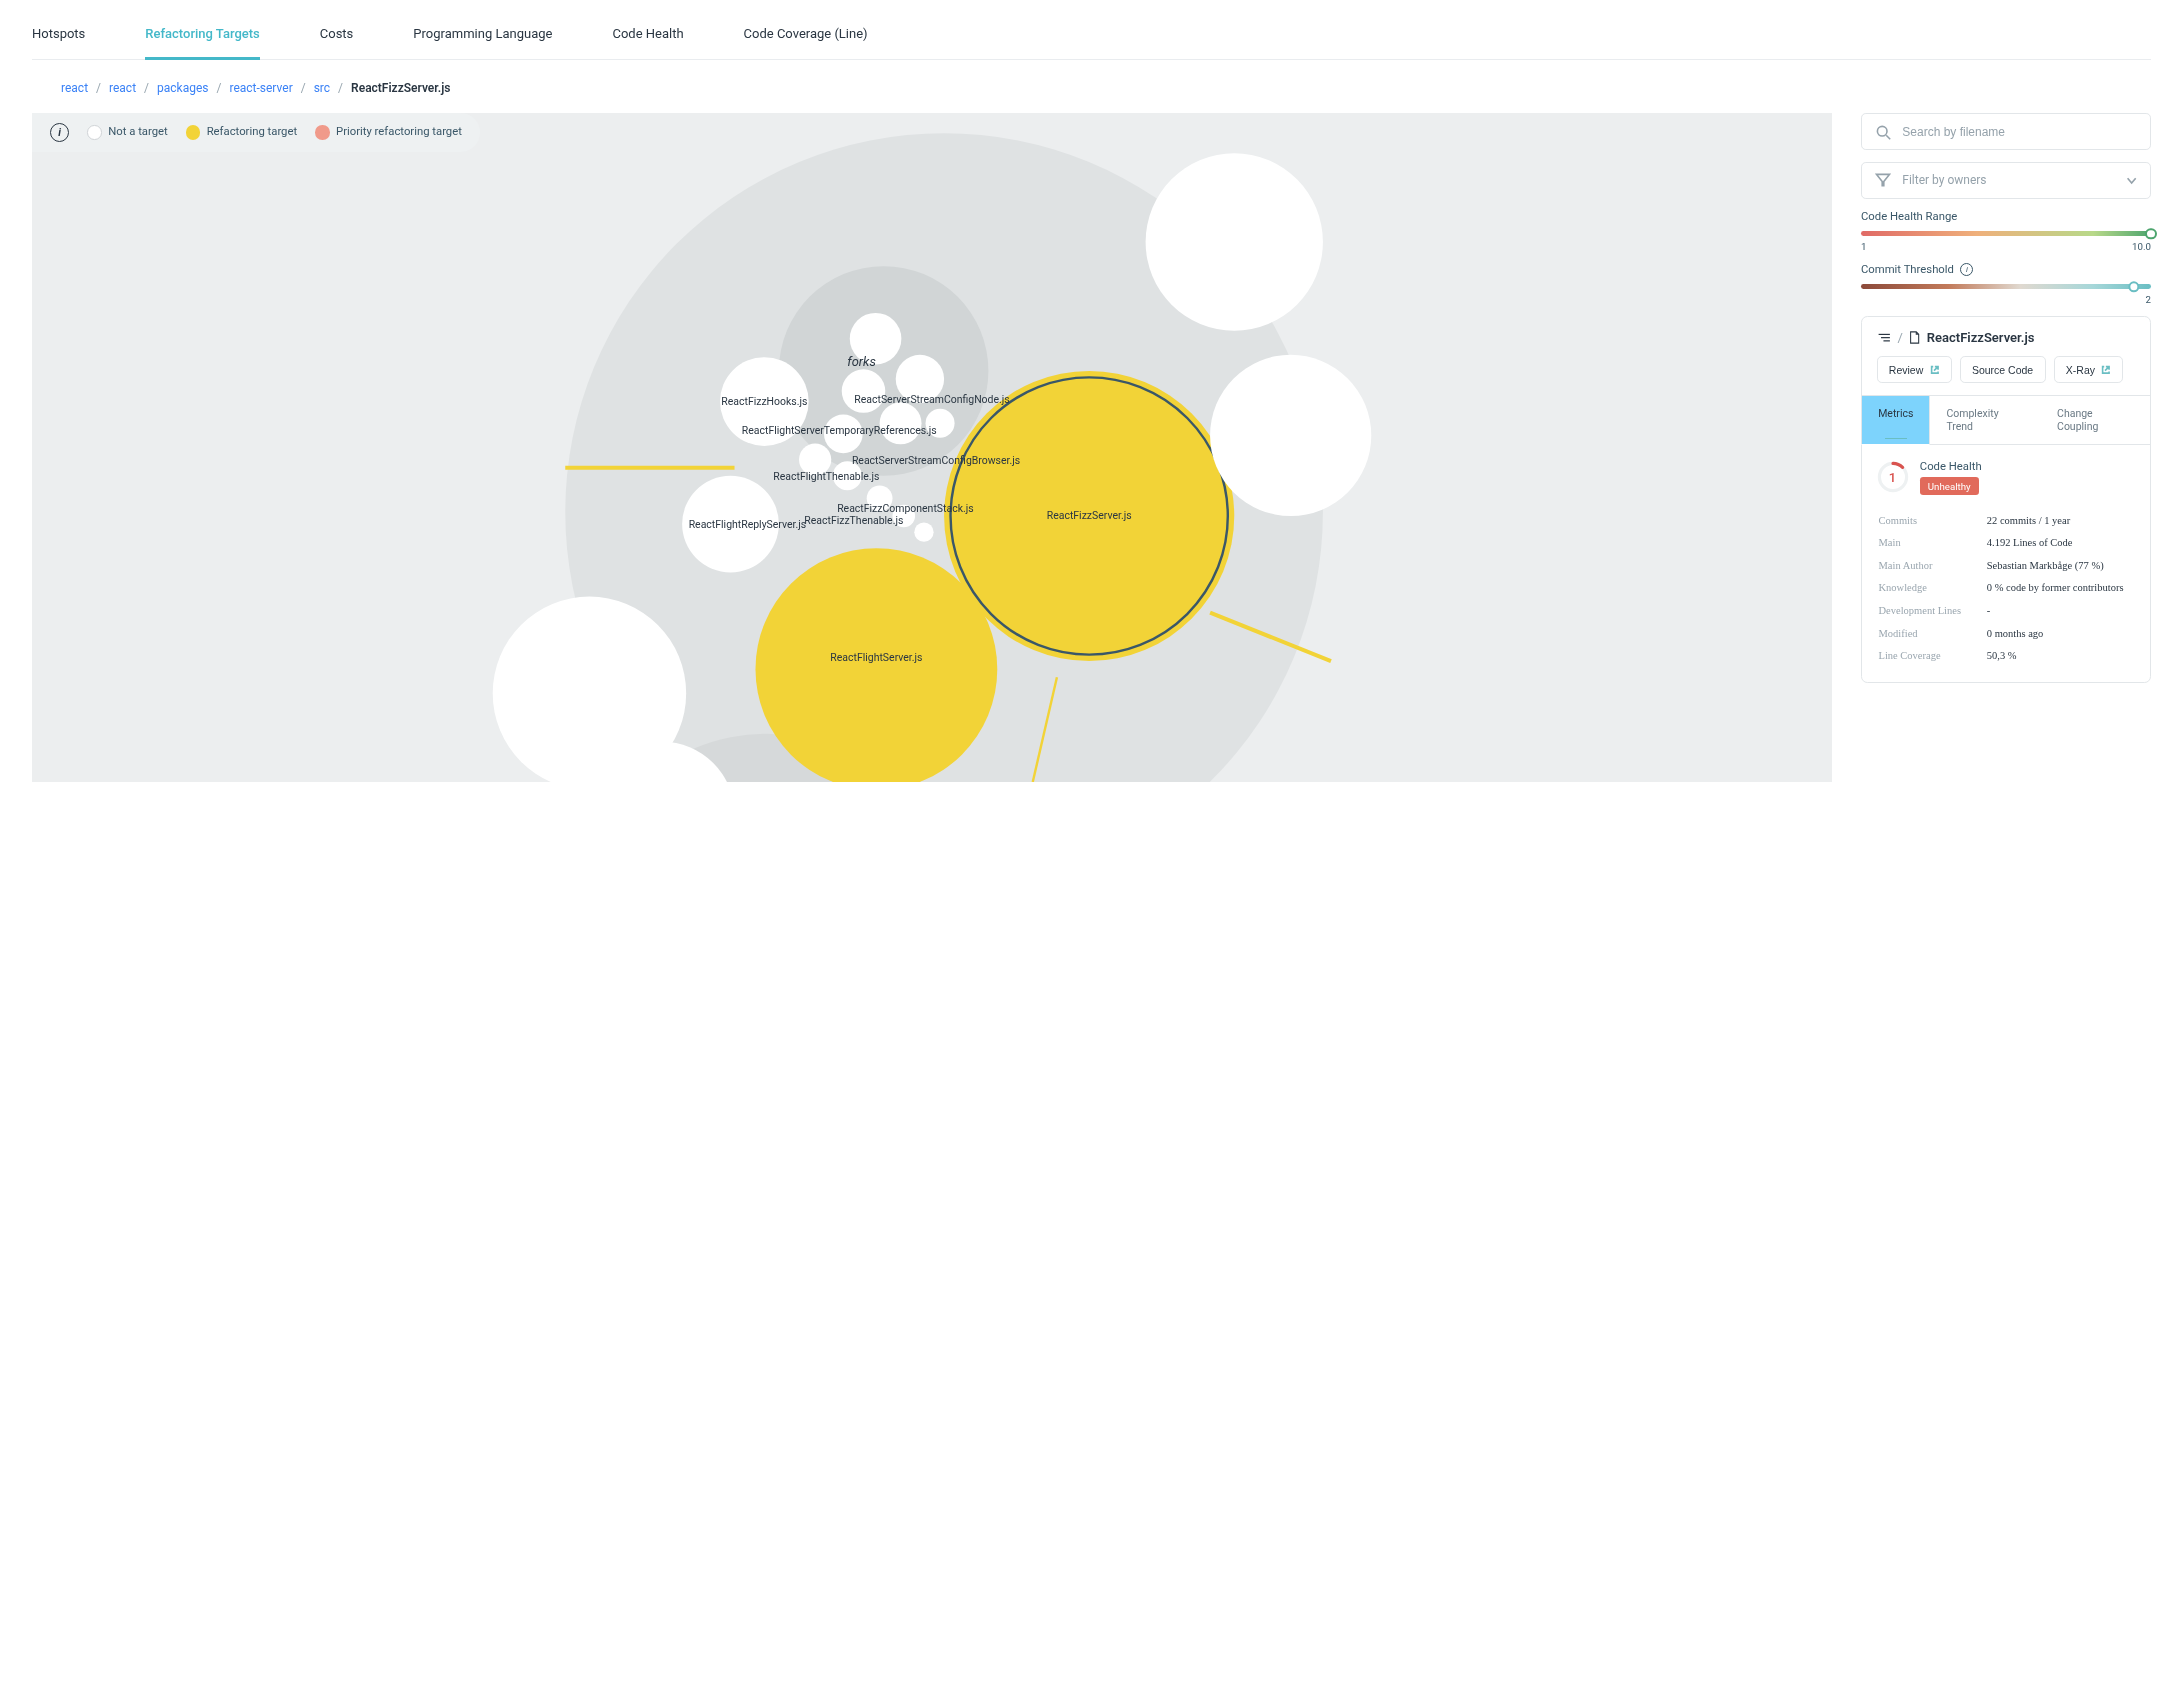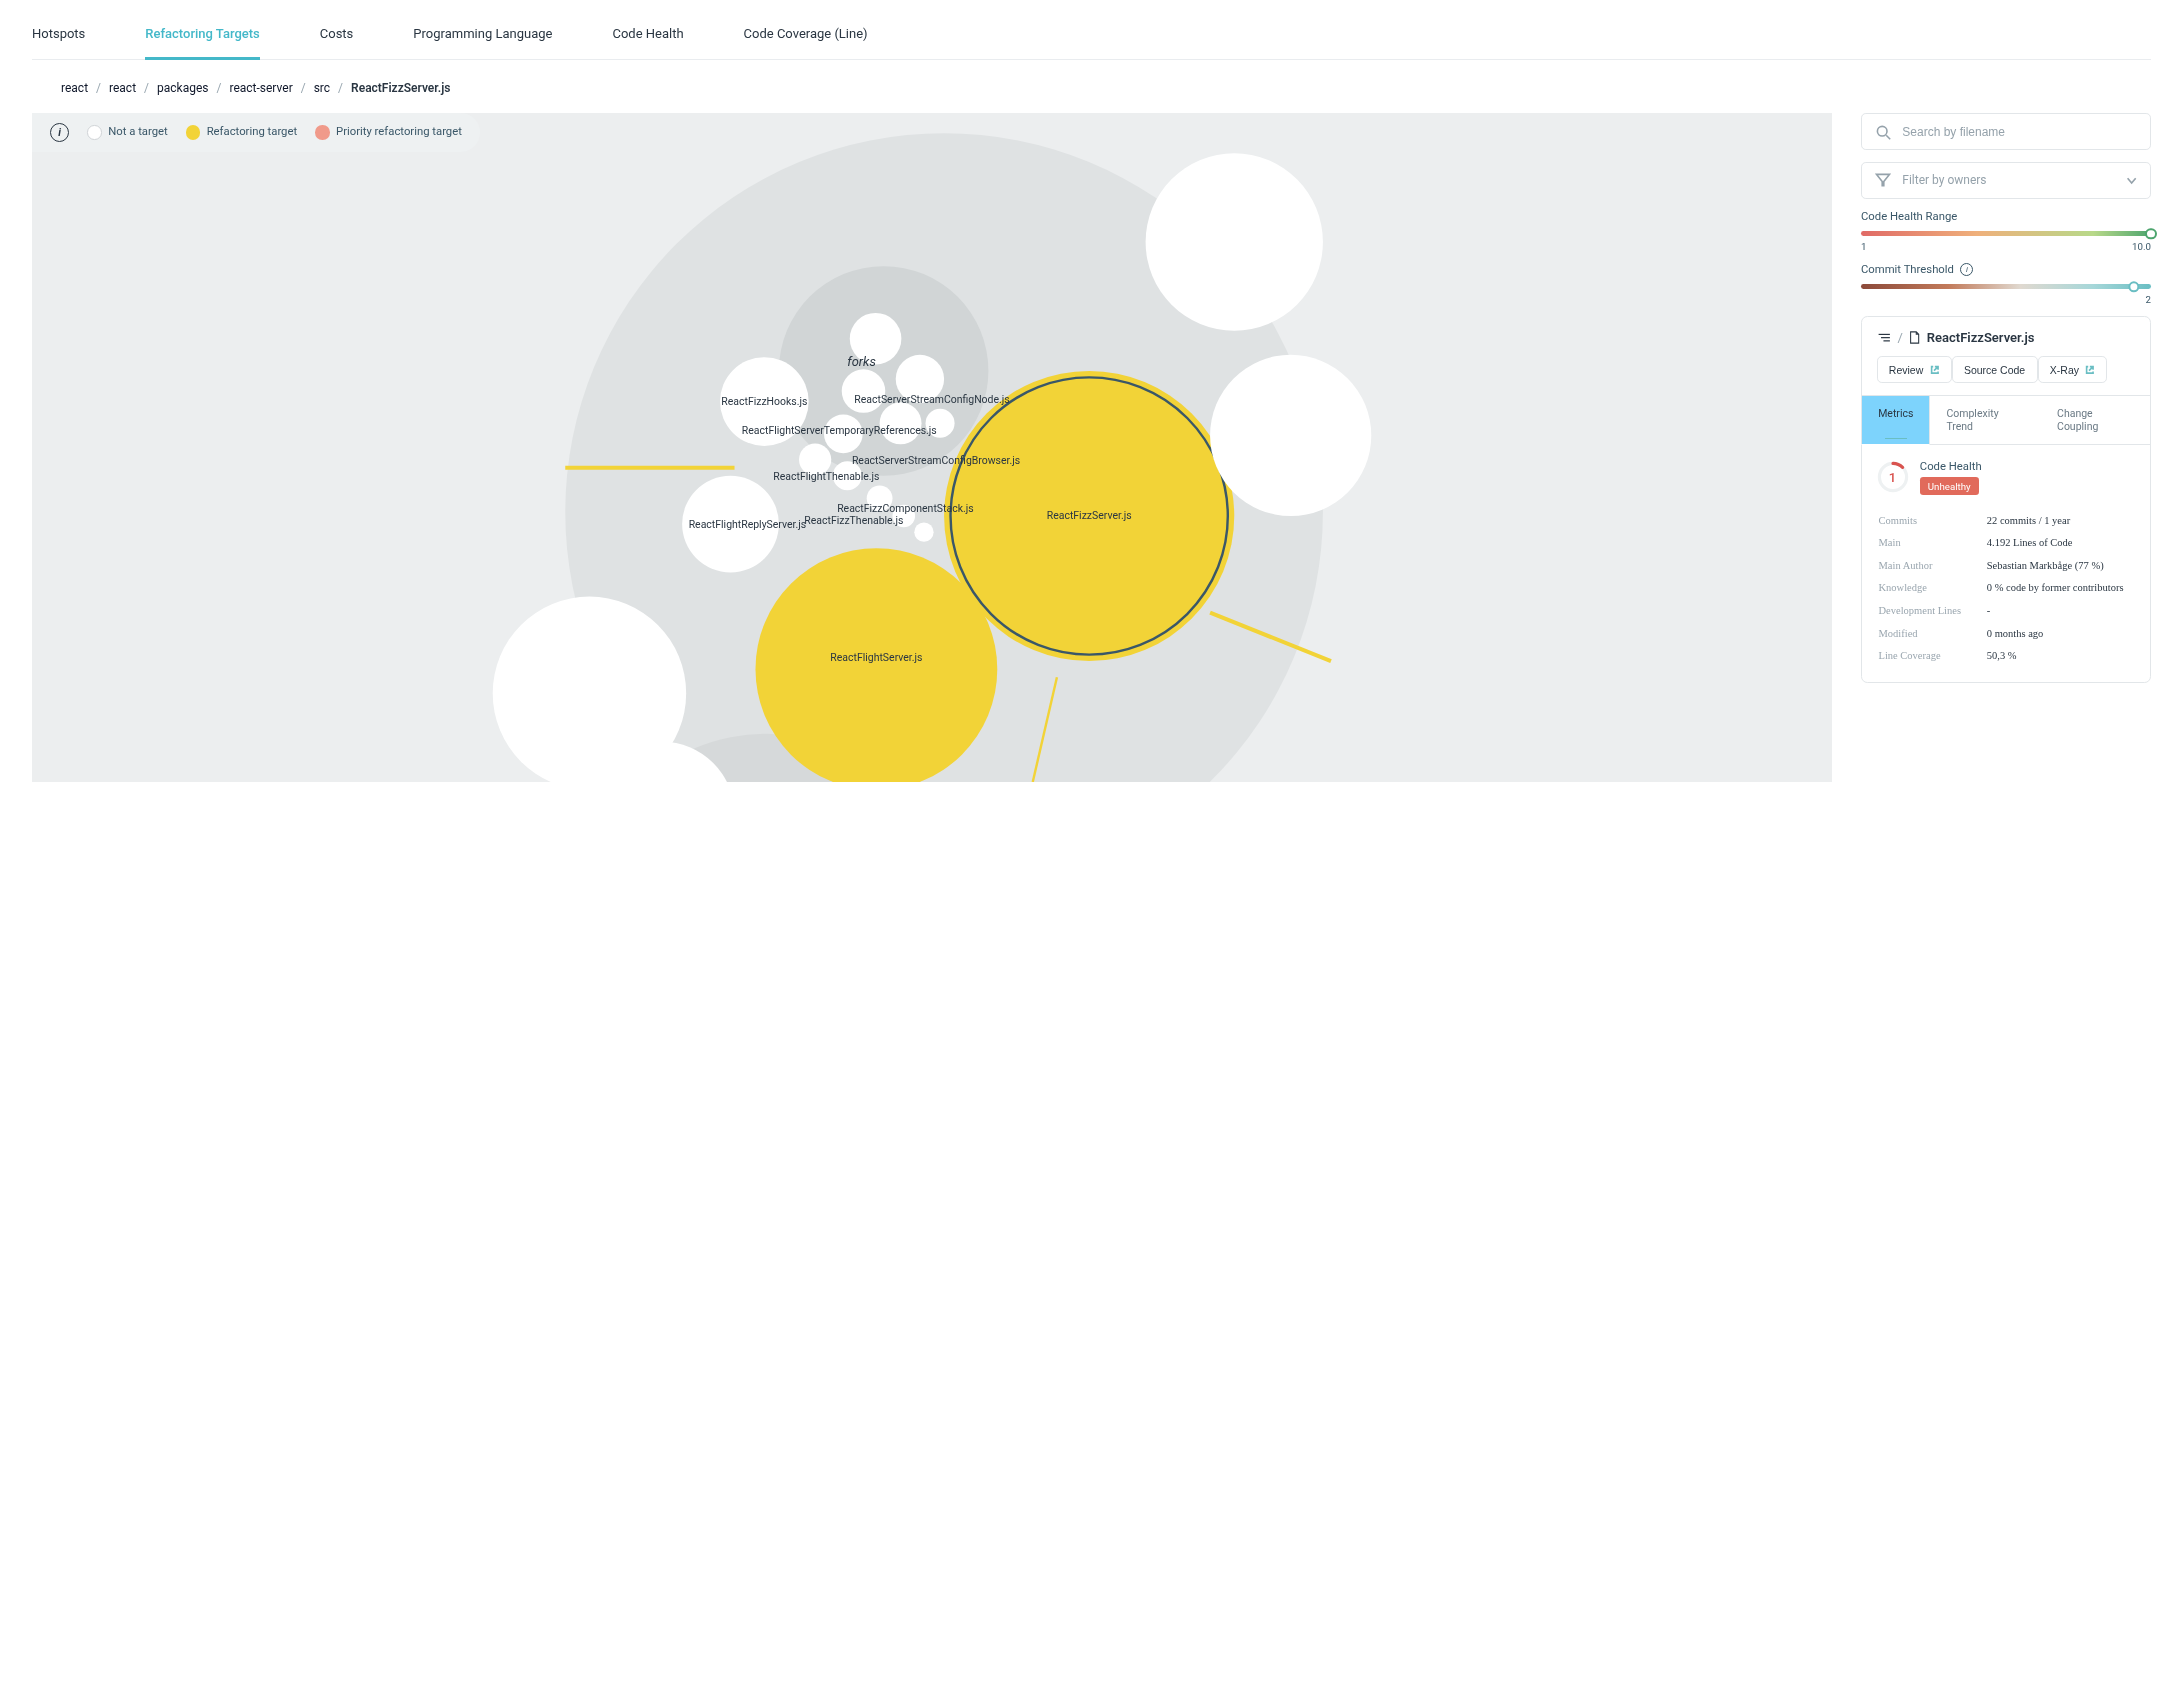--- a/index.html
+++ b/index.html
@@ -38,21 +38,21 @@
   }
 
   
   .breadcrumb {
     display: flex;
     gap: 8px;
     align-items: center;
     padding: 21px 0 18px 29px;
     font-size: 12px;
   }
-  .crumb { color: #0f172a; cursor: pointer; }
+  .crumb { color: #3b82f6; cursor: pointer; }
   .crumb.current { color: #2a3642; font-weight: 600; cursor: default; }
   .sep { color: #99a7b0; }
 
   
   .main { display: flex; gap: 21px; }
   .left { flex: 1; position: relative; }
   .right { width: 290px; display: flex; flex-direction: column; gap: 11.3px; margin-left: 8px; }
 
   
   .legend {
@@ -149,21 +149,21 @@
     border-radius: 6.4px;
     background: #fff;
   }
   .panel-header {
     padding: 13px 14.5px 11.3px 14.5px;
   }
   .panel-title-row {
     display: flex; align-items: center; gap: 6.4px; font-size: 13px; font-weight: 600; color: #2a3642;
   }
   .panel-title-row .slash { color: #99a7b0; font-weight: 400; }
-  .panel-actions { display: flex; gap: 0; margin-top: 11.3px; }
+  .panel-actions { display: flex; gap: 8px; margin-top: 11.3px; }
   .btn {
     border: 0.8px solid #e2e6e9;
     border-radius: 4.8px;
     background: #fff;
     padding: 6.4px 11.3px;
     font-size: 10.5px;
     color: #2a3642;
     display: flex; align-items: center; gap: 6.4px;
     cursor: pointer;
   }

